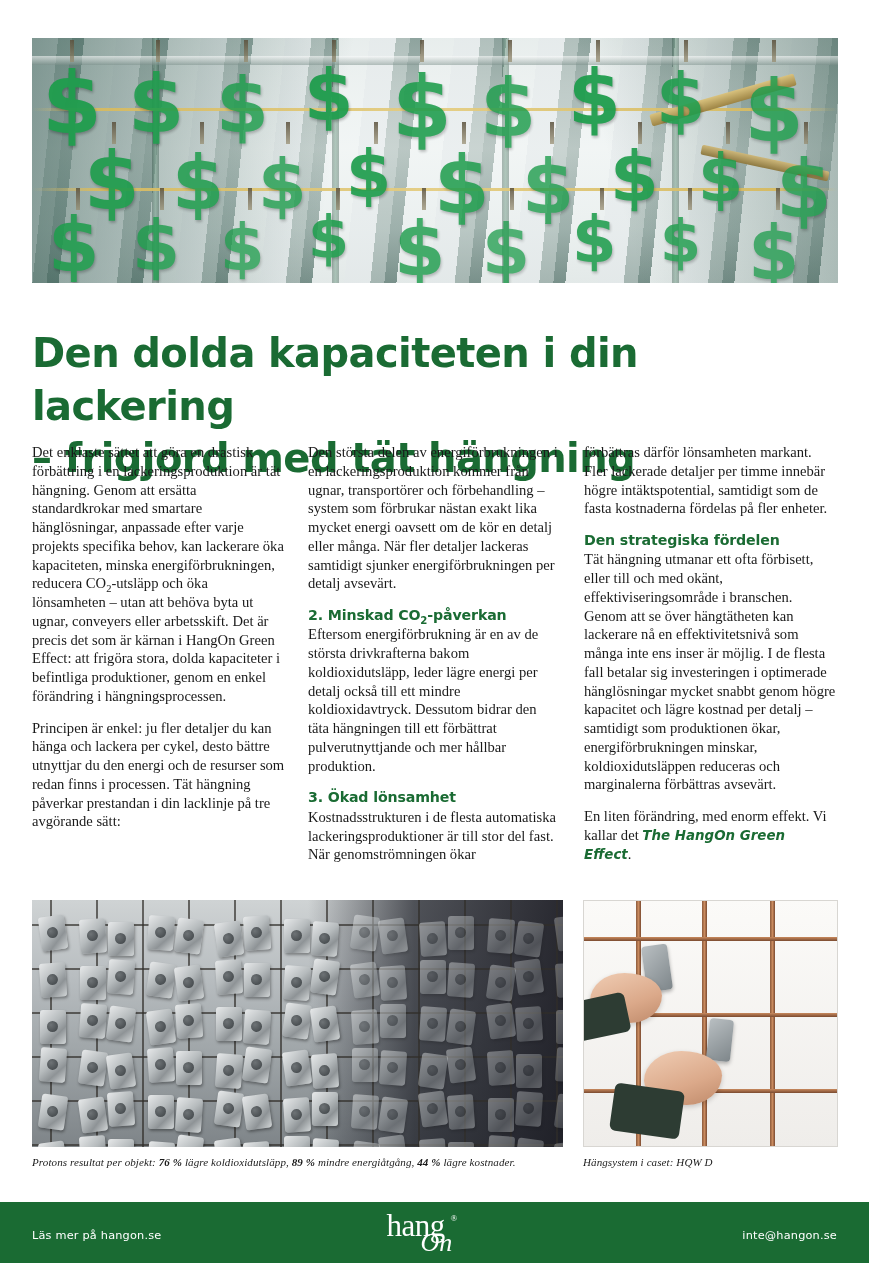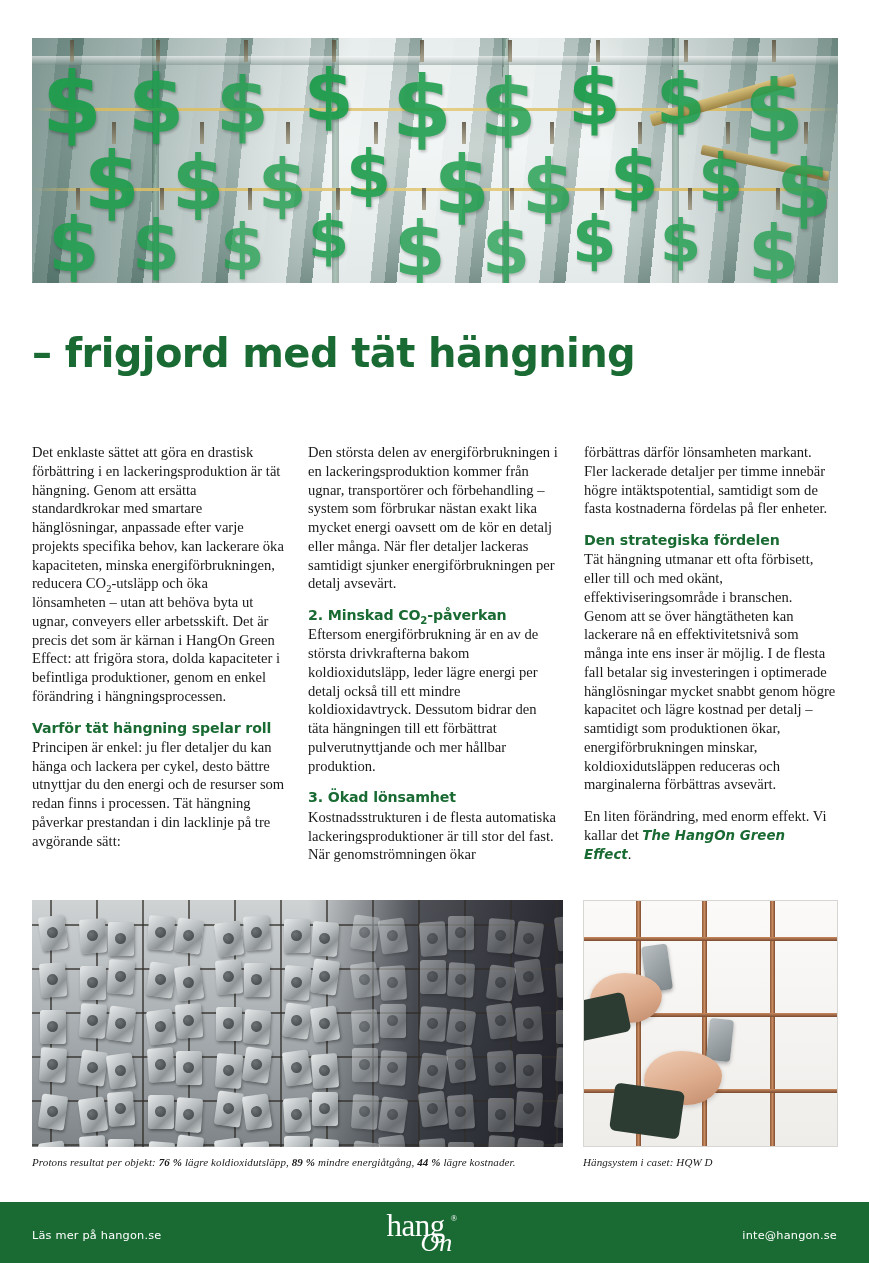--- a/index.html
+++ b/index.html
@@ -367,29 +367,29 @@
       <span class="hero-hook" style="left: 304px; top: 150px; height: 22px;"></span>
       <span class="hero-hook" style="left: 390px; top: 150px; height: 22px;"></span>
       <span class="hero-hook" style="left: 478px; top: 150px; height: 22px;"></span>
       <span class="hero-hook" style="left: 568px; top: 150px; height: 22px;"></span>
       <span class="hero-hook" style="left: 656px; top: 150px; height: 22px;"></span>
       <span class="hero-hook" style="left: 744px; top: 150px; height: 22px;"></span>
     </div>
 </div>
 
 <h1 class="headline">
+  <span class="l1">Den dolda kapaciteten i din lackering</span>
   <span class="l2">– frigjord med tät hängning</span>
 </h1>
 
 <div class="cols">
 
   <div class="col">
     <p><span>Det enklaste sättet att göra en drastisk förbättring i en lackeringsproduktion är tät hängning. Genom att ersätta standardkrokar med smartare hänglösningar, anpassade efter varje projekts specifika behov, kan lackerare öka kapaciteten, minska energiförbrukningen, reducera CO</span><sub>2</sub><span>-utsläpp och öka lönsamheten – utan att behöva byta ut ugnar, conveyers eller arbetsskift. Det är precis det som är kärnan i HangOn Green Effect: att frigöra stora, dolda kapaciteter i befintliga produktioner, genom en enkel förändring i hängningsprocessen.</span></p>
     <div class="gap"></div>
-    <h3 class="sub">Varför tät hängning spelar roll</h3>
     <p>Principen är enkel: ju fler detaljer du kan hänga och lackera per cykel, desto bättre utnyttjar du den energi och de resurser som redan finns i processen. Tät hängning påverkar prestandan i din lacklinje på tre avgörande sätt:</p>
   </div>
 
   <div class="col">
     <p>Den största delen av energiförbrukningen i en lackeringsproduktion kommer från ugnar, transportörer och förbehandling – system som förbrukar nästan exakt lika mycket energi oavsett om de kör en detalj eller många. När fler detaljer lackeras samtidigt sjunker energiförbrukningen per detalj avsevärt.</p>
     <div class="gap"></div>
     <h3 class="sub"><span>2. Minskad CO</span><sub>2</sub><span>-påverkan</span></h3>
     <p>Eftersom energiförbrukning är en av de största drivkrafterna bakom koldioxidutsläpp, leder lägre energi per detalj också till ett mindre koldioxidavtryck. Dessutom bidrar den täta hängningen till ett förbättrat pulverutnyttjande och mer hållbar produktion.</p>
     <div class="gap"></div>
     <h3 class="sub">3. Ökad lönsamhet</h3>

